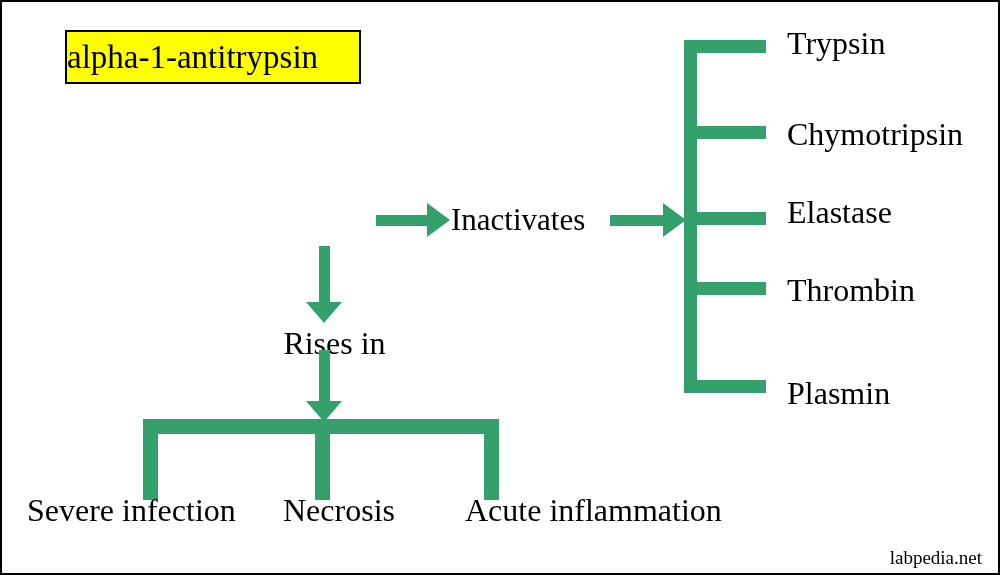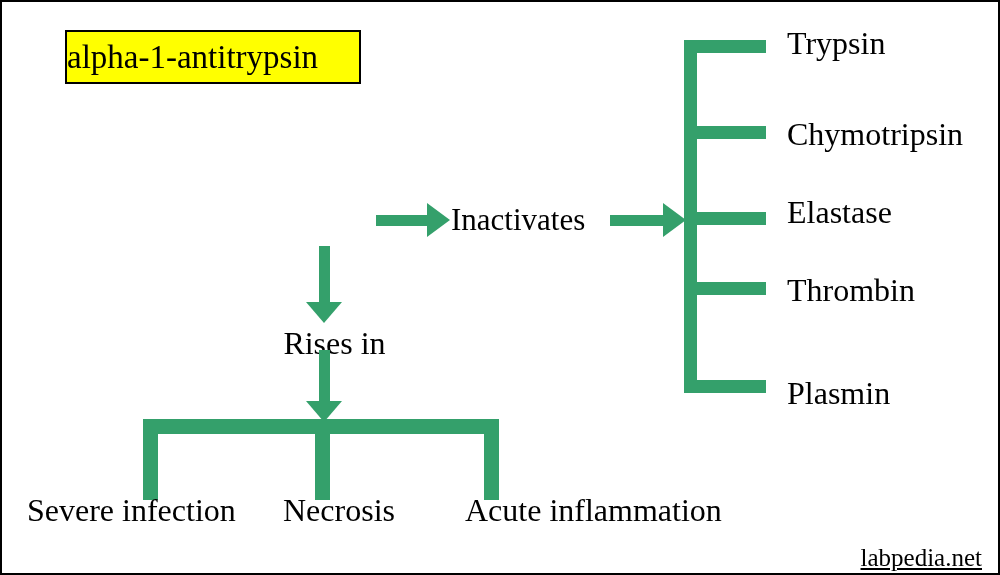--- a/index.html
+++ b/index.html
@@ -56,21 +56,21 @@
   .d2s{left:317px;top:348px;height:54px;}
   .d2h{left:304px;top:399px;}
 
   .hbar{position:absolute;left:141px;top:417px;width:356px;height:15px;background:var(--green);}
   .stub{position:absolute;top:431px;width:15px;height:67px;background:var(--green);}
   .s0{left:141px}.s1{left:313px}.s2{left:482px}
 
   .cond{top:487px;height:42px;line-height:42px;}
   .c0{left:25px}.c1{left:281px}.c2{left:463px}
 
-  .watermark{right:16px;top:542px;font-size:25px;height:28px;line-height:28px;text-decoration:underline;}
+  .watermark{right:16px;top:542px;font-size:19px;height:28px;line-height:28px;}
 </style>
 </head>
 <body>
 
 <div class="canvas">
 
   <div class="ybox title">
     <span>alpha-1-antitrypsin</span>
   </div>
 

